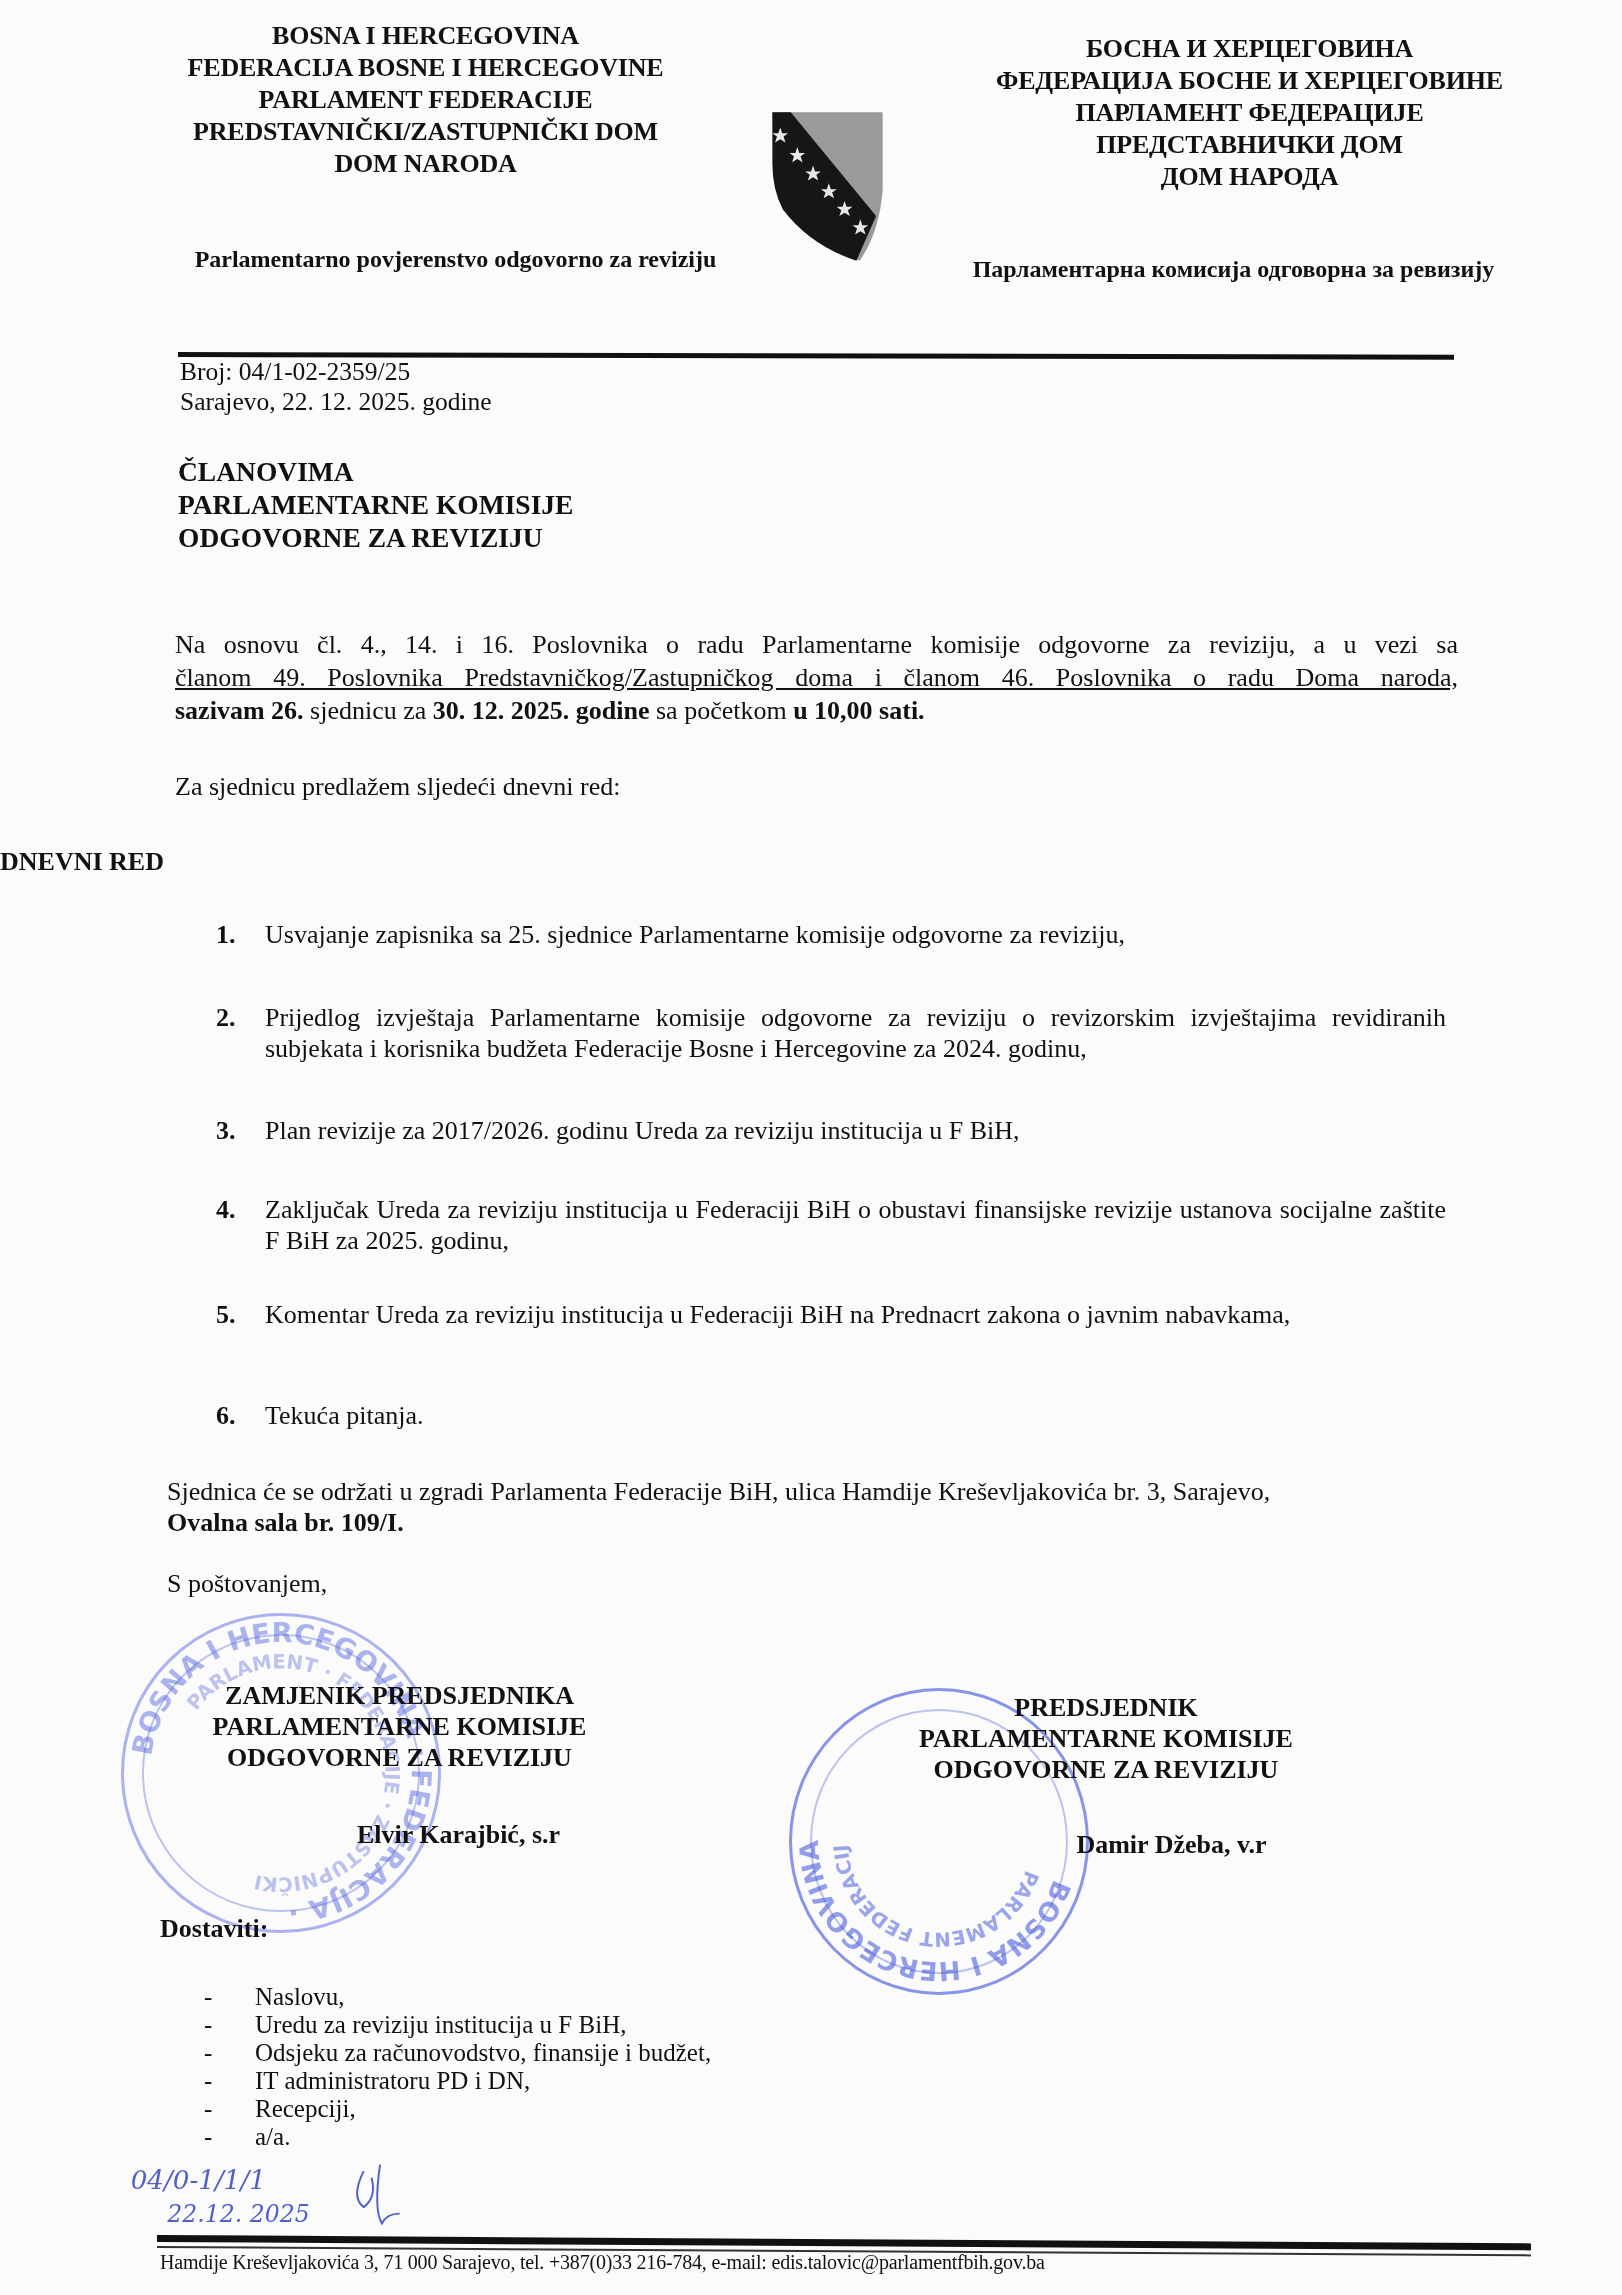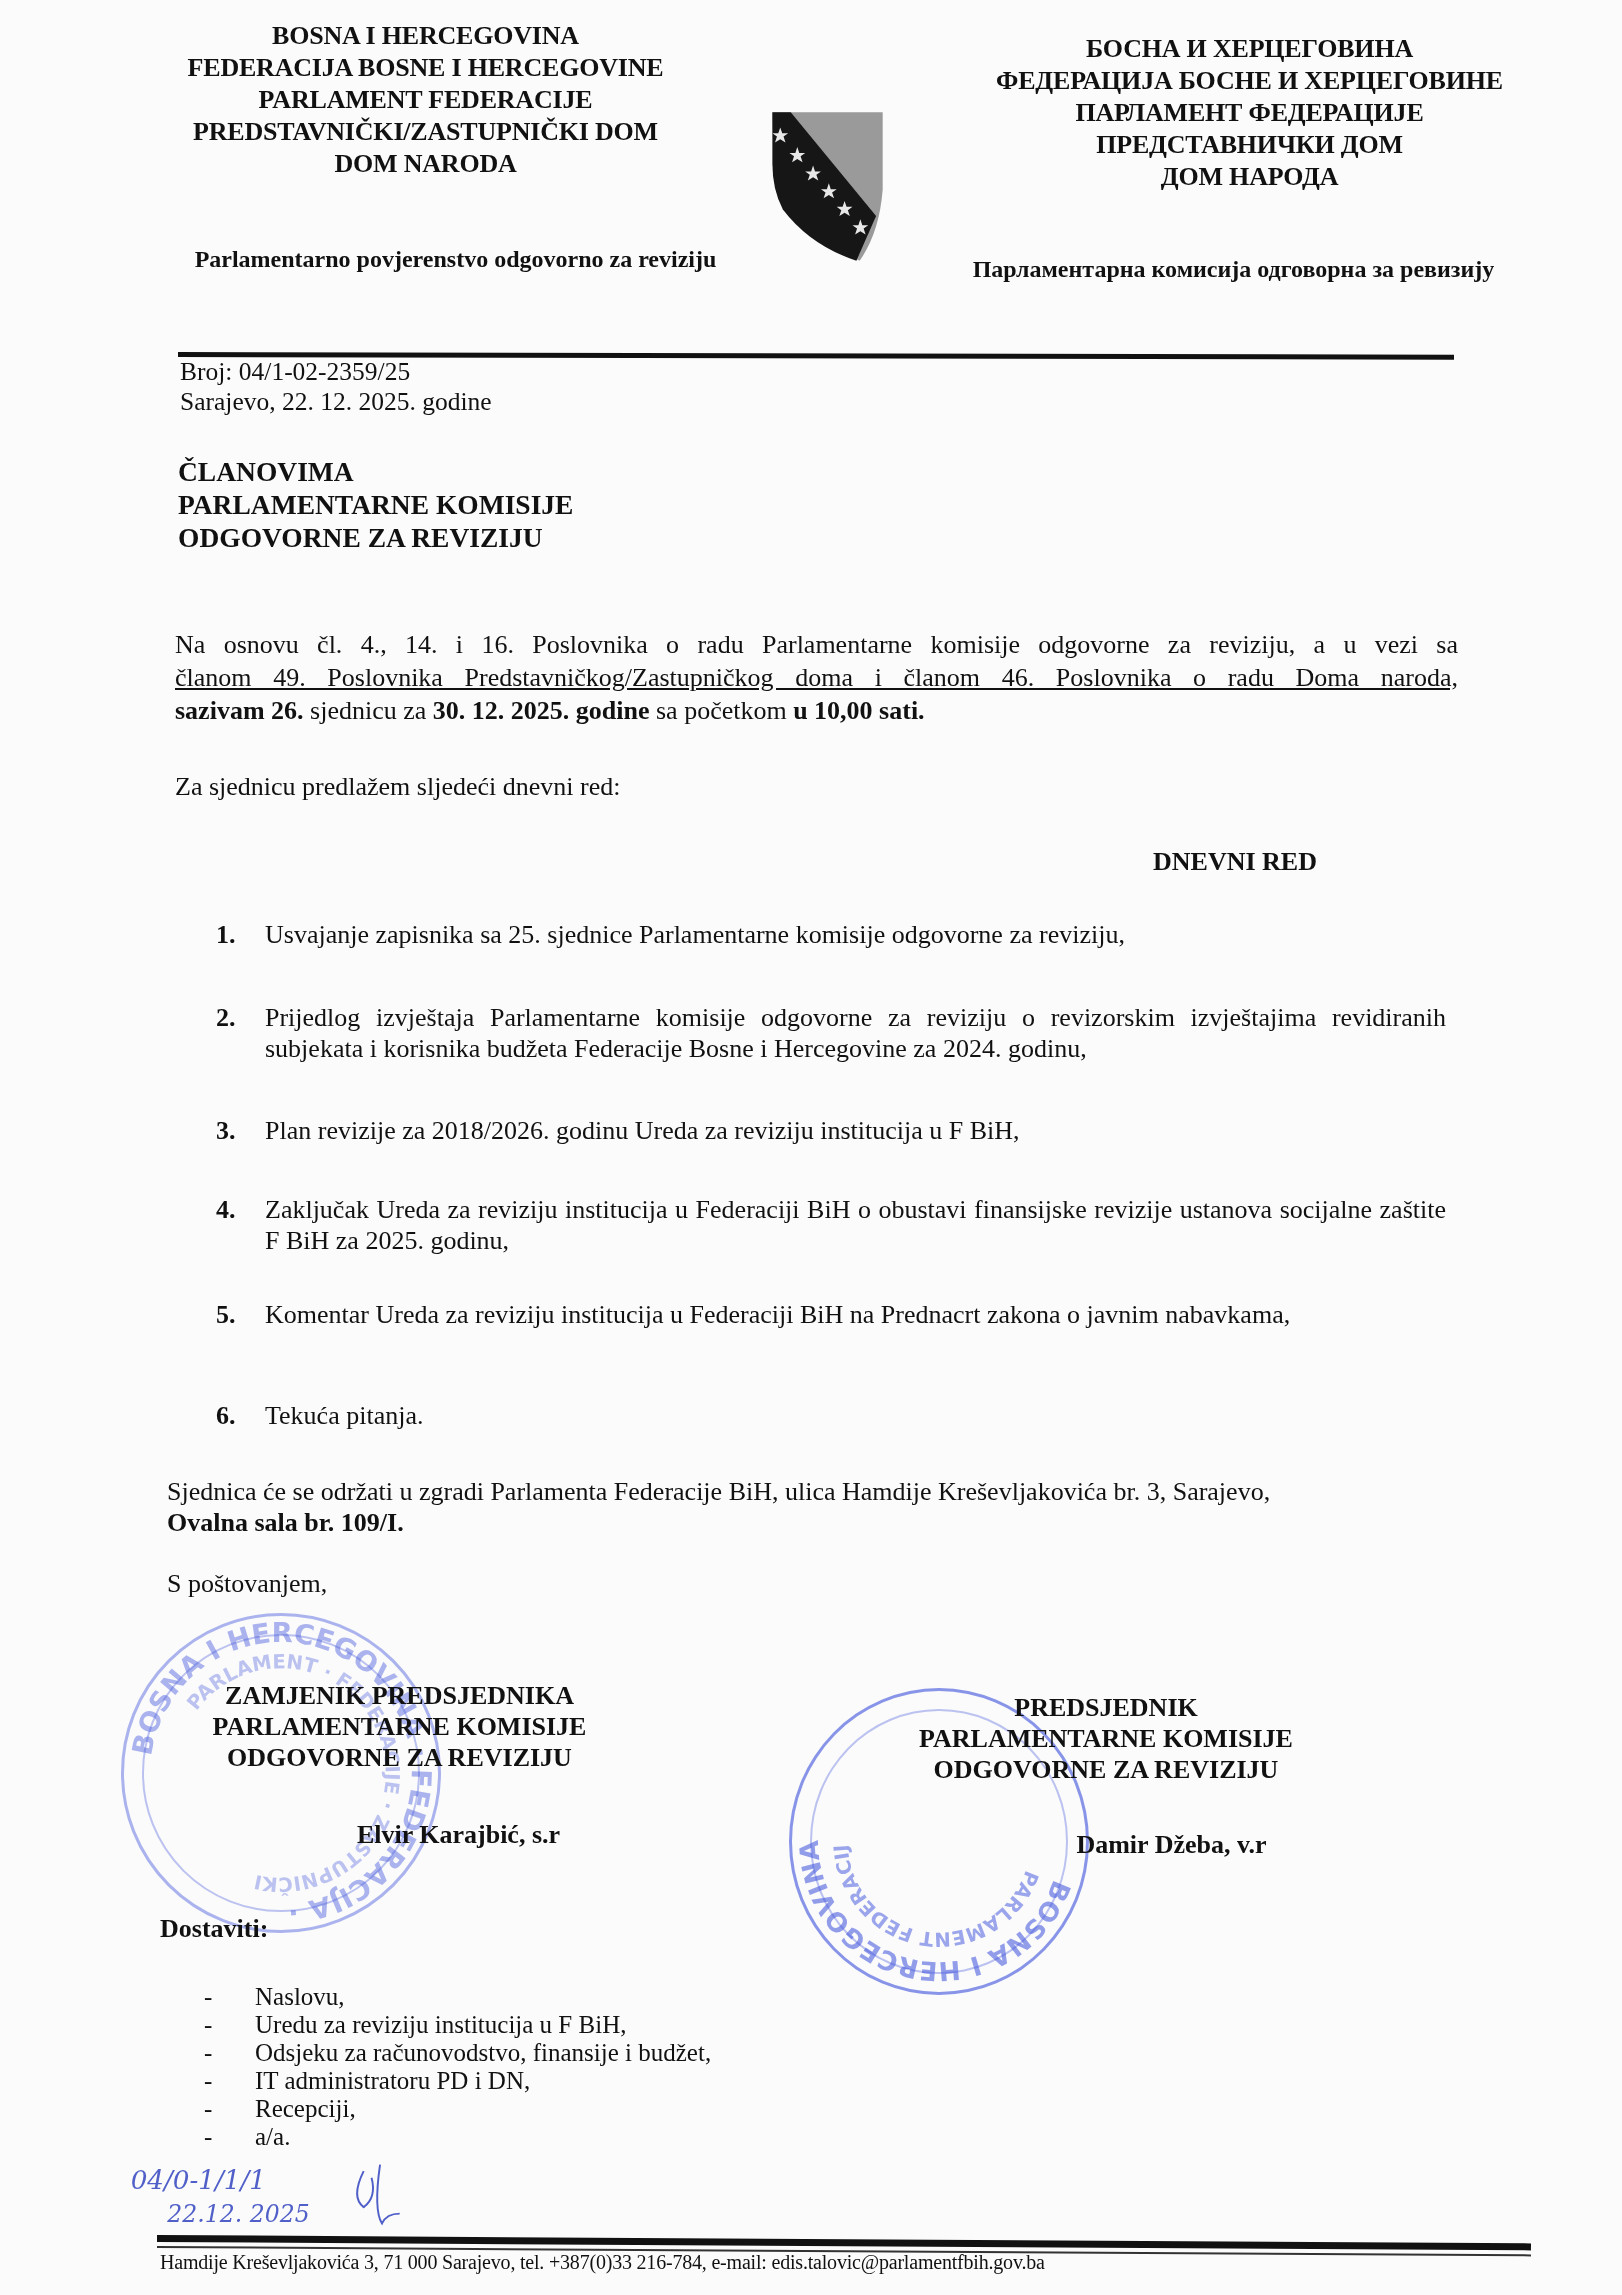--- a/index.html
+++ b/index.html
@@ -20,21 +20,21 @@
   #rule-top { left: 178px; top: 352px; width: 1276px; height: 4.6px; transform: rotate(0.12deg); transform-origin: left; }
   #rule-bottom { left: 157px; top: 2235px; width: 1374px; height: 6.5px; transform: rotate(0.35deg); transform-origin: left; }
   #rule-bottom2 { left: 157px; top: 2246px; width: 1374px; height: 2px; transform: rotate(0.35deg); transform-origin: left; background:#333; }
   .txt { font-size: 25.5px; line-height: 30px; white-space: nowrap; }
   #ref { left: 180px; top: 357px; }
   .addressee { font-weight: bold; font-size: 27.5px; line-height: 33px; }
   #addressee { left: 178px; top: 455px; }
   #intro { left: 175px; top: 628px; width: 1283px; font-size: 26px; line-height: 33px; text-align: justify; }
   #intro p { margin: 0; }
   #propose { left: 175px; top: 772px; }
-  #agenda-title { left: 0; width: 1317px; top: 847px; text-align: right; font-weight: bold; font-size: 26px; }
+  #agenda-title { left: 0; width: 1317px; top: 847px; text-align: left; font-weight: bold; font-size: 26px; }
   #agenda { left: 216px; top: 919px; width: 1230px; }
   .agenda-item { position: absolute; left: 0; width: 1230px; display: flex; font-size: 26px; line-height: 31px; }
   .agenda-num { width: 49px; font-weight: bold; flex: none; }
   .agenda-text { flex: 1; text-align: justify; text-align-last: left; }
   #venue { left: 167px; top: 1476px; width: 1296px; font-size: 26px; line-height: 31px; }
   #greeting { left: 167px; top: 1569px; }
   .sig { text-align: center; font-weight: bold; font-size: 26px; line-height: 31px; white-space: nowrap; }
   #sig-left { left: 164px; top: 1680px; width: 471px; }
   #sig-left-name { left: 164px; top: 1819px; width: 589px; }
   #sig-right { left: 864px; top: 1692px; width: 484px; }
@@ -115,21 +115,21 @@
   <div class="agenda-item" style="top:0">
     <span class="agenda-num">1.</span>
     <span class="agenda-text">Usvajanje zapisnika sa 25. sjednice Parlamentarne komisije odgovorne za reviziju,</span>
   </div>
   <div class="agenda-item" style="top:83px">
     <span class="agenda-num">2.</span>
     <span class="agenda-text">Prijedlog izvještaja Parlamentarne komisije odgovorne za reviziju o revizorskim izvještajima revidiranih subjekata i korisnika budžeta Federacije Bosne i Hercegovine za 2024. godinu,</span>
   </div>
   <div class="agenda-item" style="top:196px">
     <span class="agenda-num">3.</span>
-    <span class="agenda-text">Plan revizije za 2018/2026. godinu Ureda za reviziju institucija u F BiH,</span>
+    <span class="agenda-text">Plan revizije za 2017/2026. godinu Ureda za reviziju institucija u F BiH,</span>
   </div>
   <div class="agenda-item" style="top:275px">
     <span class="agenda-num">4.</span>
     <span class="agenda-text">Zaključak Ureda za reviziju institucija u Federaciji BiH o obustavi finansijske revizije ustanova socijalne zaštite F BiH za 2025. godinu,</span>
   </div>
   <div class="agenda-item" style="top:380px">
     <span class="agenda-num">5.</span>
     <span class="agenda-text">Komentar Ureda za reviziju institucija u Federaciji BiH na Prednacrt zakona o javnim nabavkama,</span>
   </div>
   <div class="agenda-item" style="top:481px">

